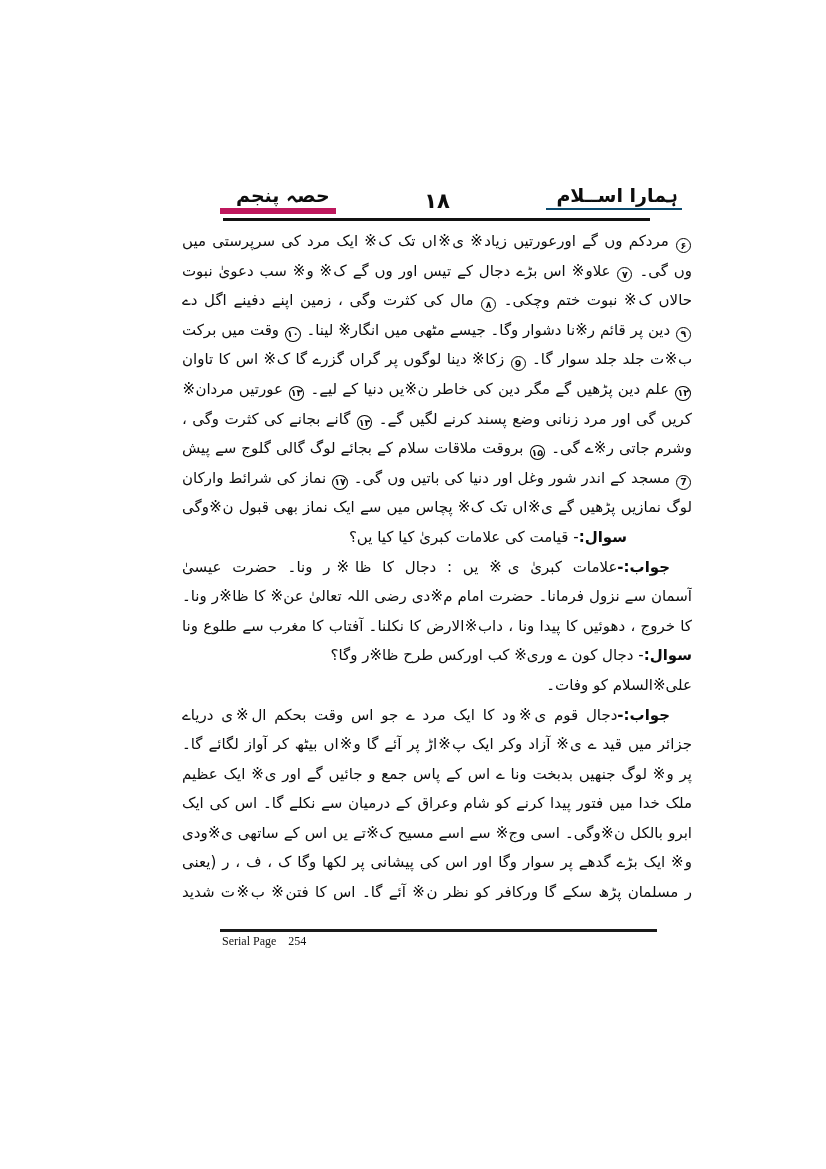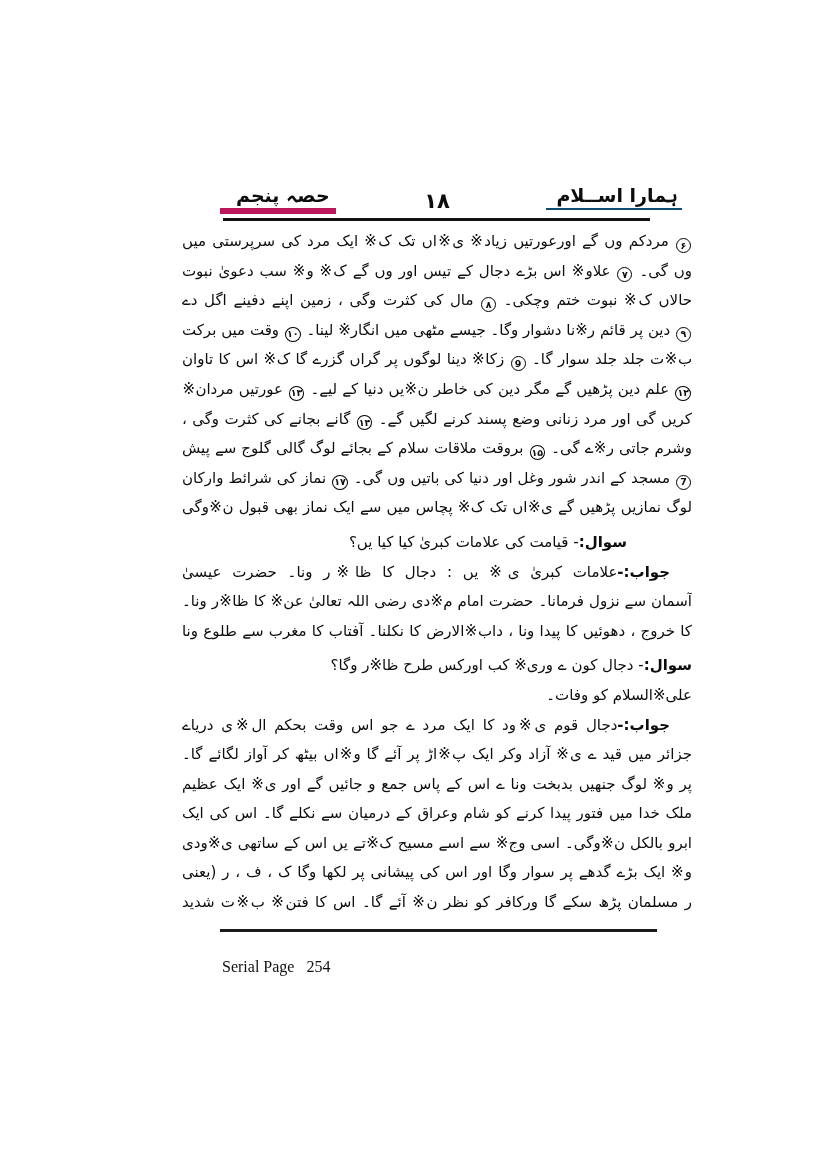--- a/index.html
+++ b/index.html
@@ -52,42 +52,42 @@
     font-size:15px;
     color:#0d0d0d;
   }
   .line{
     height:29.6px;line-height:29.6px;
     overflow:hidden;
     white-space:normal;
   }
   .line.j{text-align:justify;text-align-last:justify;}
   .line.r{text-align:right;text-align-last:right;}
-  .line.q{margin-top:5px;}
+  .line.q{}
   .kw{font-weight:bold;}
   .cnum{
     display:inline-flex;align-items:center;justify-content:center;
     min-width:15px;height:15px;padding:0 1px;
     border:1.4px solid #000;border-radius:50%;
     font-size:9.5px;line-height:1;font-weight:bold;
     vertical-align:-2.5px;margin:0 1px;
     box-sizing:border-box;
   }
   
   .footer-rule{
     position:absolute;
     left:220px;top:929px;width:437px;height:3px;
     background:#1a1a1a;
   }
   .serial{
     position:absolute;
     left:222px;top:934px;
     font-family:"Liberation Serif",serif;
-    font-size:16px;color:#111;
-    display:flex;gap:12px;margin-top:24px;
+    font-size:12px;color:#111;
+    display:flex;gap:12px;
   }
 </style>
 </head>
 <body>
 
 <div class="page">
 
   <div class="header">
     <span class="hdr-title">ہمارا اســلام</span>
     <span class="hdr-pageno">۱۸</span>

